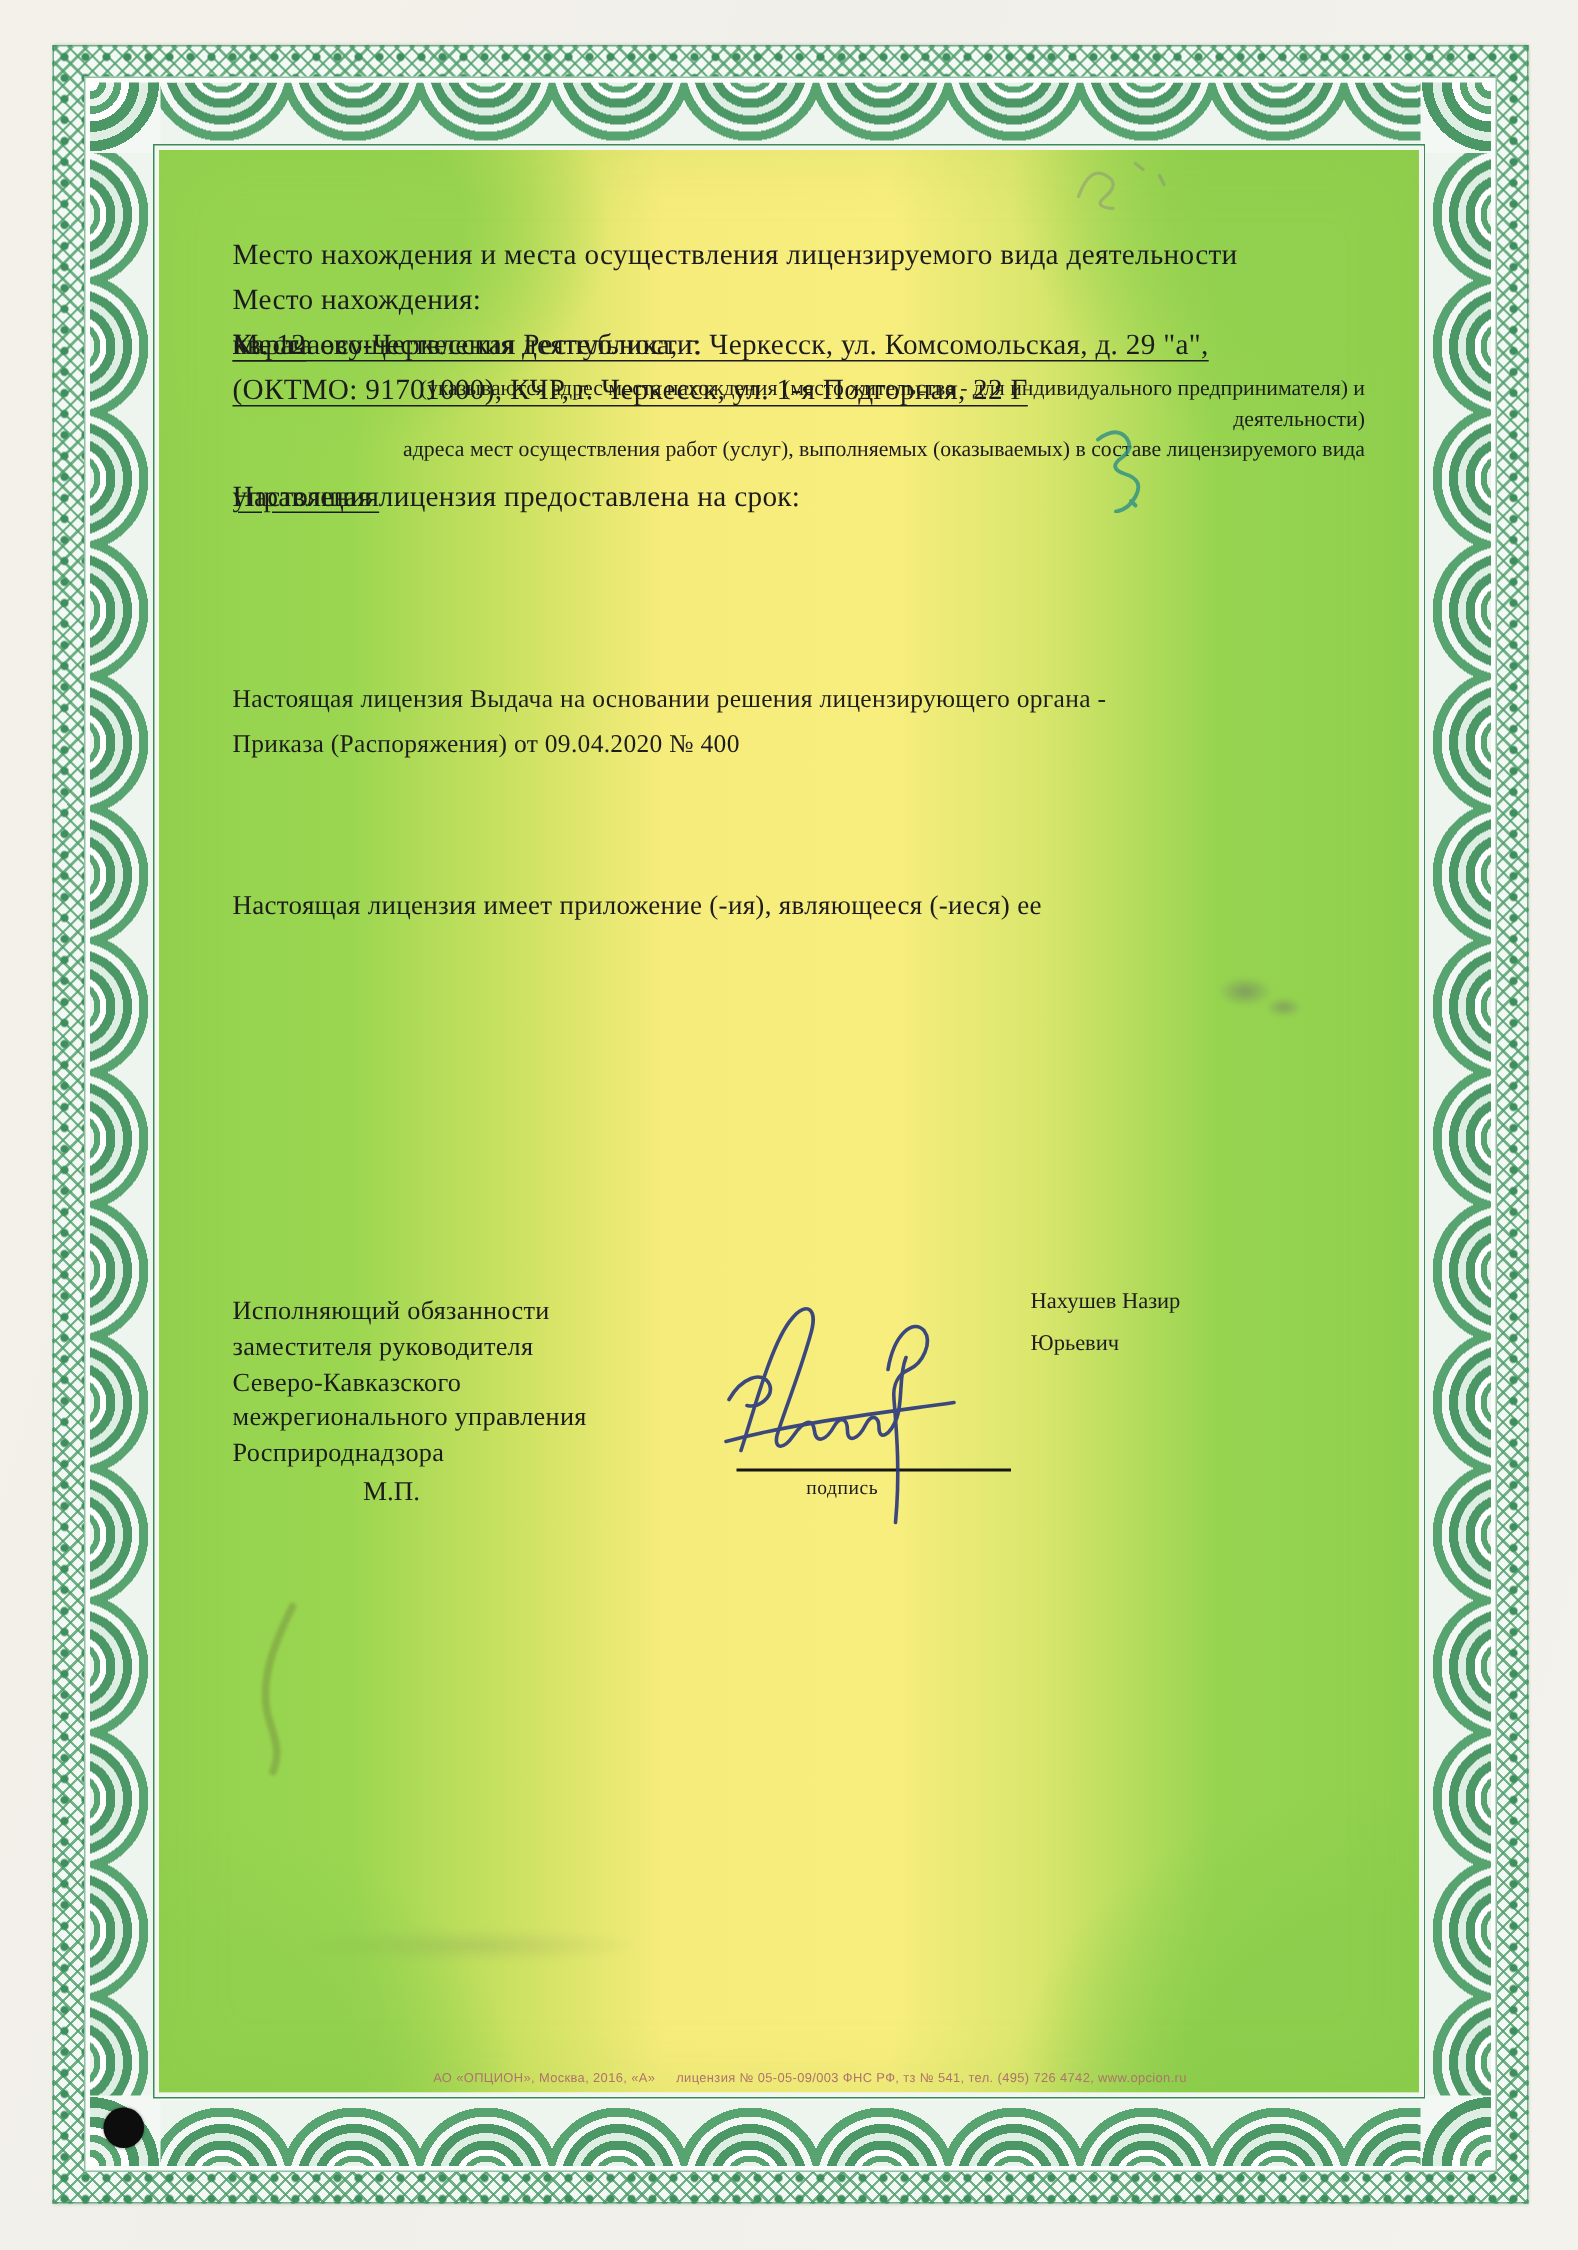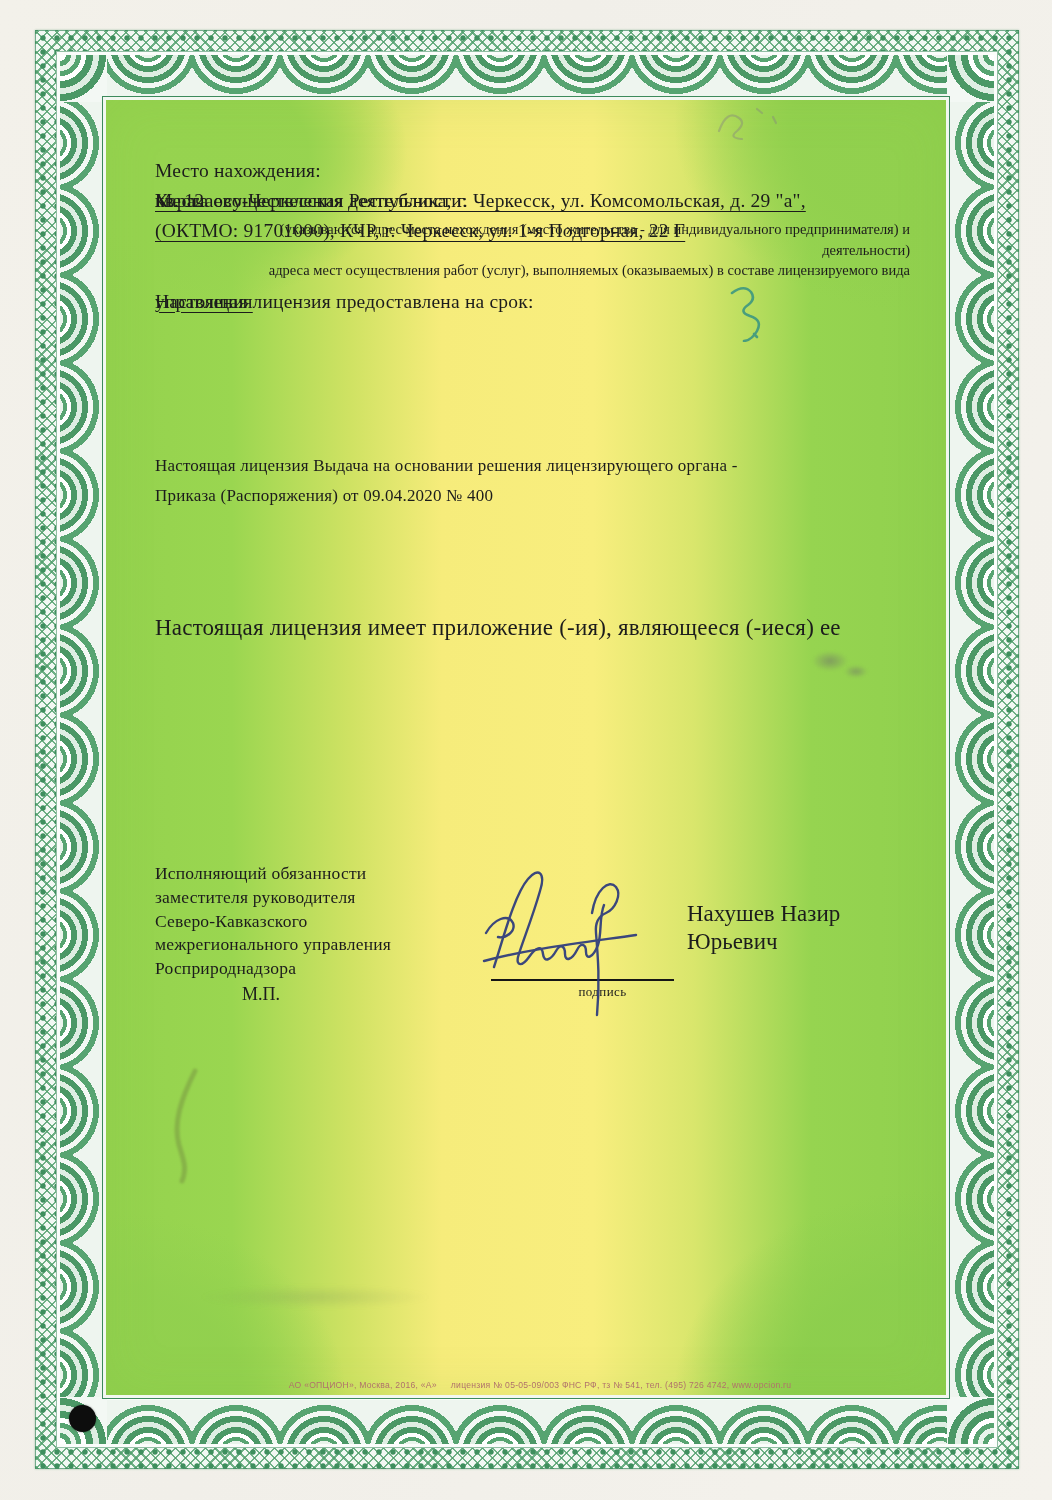--- a/index.html
+++ b/index.html
@@ -77,29 +77,29 @@
   .panel *{position:absolute;}
   .text-main{left:49px;top:56px;right:36px;font-size:19.5px;line-height:30px;letter-spacing:.2px;}
   .text-main div{position:static;}
   .u{text-decoration:underline;text-underline-offset:3.5px;text-decoration-thickness:1.4px;}
   .footnote{position:static;font-size:14.5px;line-height:20.5px;text-align:right;margin-top:3px;letter-spacing:0;}
   .term-line{position:static;margin-top:6px;}
   .sp16{display:inline-block;width:16px;}
   .sp30{display:inline-block;width:26px;}
   .basis{left:49px;top:351px;right:36px;font-size:17px;line-height:30px;letter-spacing:.2px;}
   .basis div{position:static;}
-  .attach{left:49px;top:488px;right:36px;font-size:23px;line-height:31px;letter-spacing:.2px;margin-top:24px;}
+  .attach{left:49px;top:488px;right:36px;font-size:18px;line-height:31px;letter-spacing:.2px;}
   .attach div{position:static;}
   .officer{left:49px;top:729px;font-size:17.5px;line-height:23.8px;letter-spacing:.2px;margin-top:33px;}
   .officer div{position:static;}
   .mp{left:124px;top:884px;font-size:18px;margin-left:12px;}
   .sig-line{left:385px;top:879px;width:183px;border-top:2px solid #161616;height:0;}
-  .sig-caption{left:405px;top:884px;width:183px;text-align:center;font-size:13px;letter-spacing:.4px;}
+  .sig-caption{left:364px;top:884px;width:183px;text-align:center;font-size:13px;letter-spacing:.4px;}
   .sig-svg{left:360px;top:755px;width:230px;height:190px;}
-  .names{left:581px;top:800px;font-size:23px;line-height:28px;}
+  .names{left:581px;top:754px;font-size:15px;line-height:28px;}
   .names div{position:static;}
   .imprint{left:0;right:0;bottom:5px;text-align:center;
     font-family:"Liberation Sans","DejaVu Sans",sans-serif;font-size:8.6px;
     letter-spacing:.25px;}
   .imprint span{position:static;}
   .imprint .gap{display:inline-block;width:14px;}
   
   .mark{position:absolute;}
   .hole{left:69px;top:1405px;width:27px;height:27px;border-radius:50%;background:#0d0d0d;box-shadow:0 0 2px rgba(0,0,0,.5);}
   .smudge1{left:812px;top:651px;width:36px;height:20px;border-radius:50%;
@@ -124,20 +124,21 @@
     <div class="gc gc-tl"></div>
     <div class="gc gc-tr"></div>
     <div class="gc gc-bl"></div>
     <div class="gc gc-br"></div>
   </div>
 </div>
 
 <div class="panel">
 
   <div class="text-main">
+    <div>Место нахождения и места осуществления лицензируемого вида деятельности</div>
     <div>Место нахождения:</div>
     <div>
         <span class="u">Карачаево-Черкесская Республика, г. Черкесск, ул. Комсомольская, д. 29 "а",</span>
       </div>
     <div>
         <span class="u">кв. 12</span>
       </div>
     <div>Места осуществления деятельности:</div>
     <div>
         <span class="u"> (ОКТМО: 91701000), КЧР, г. Черкесск, ул. 1-я Подгорная, 22 Г</span>

